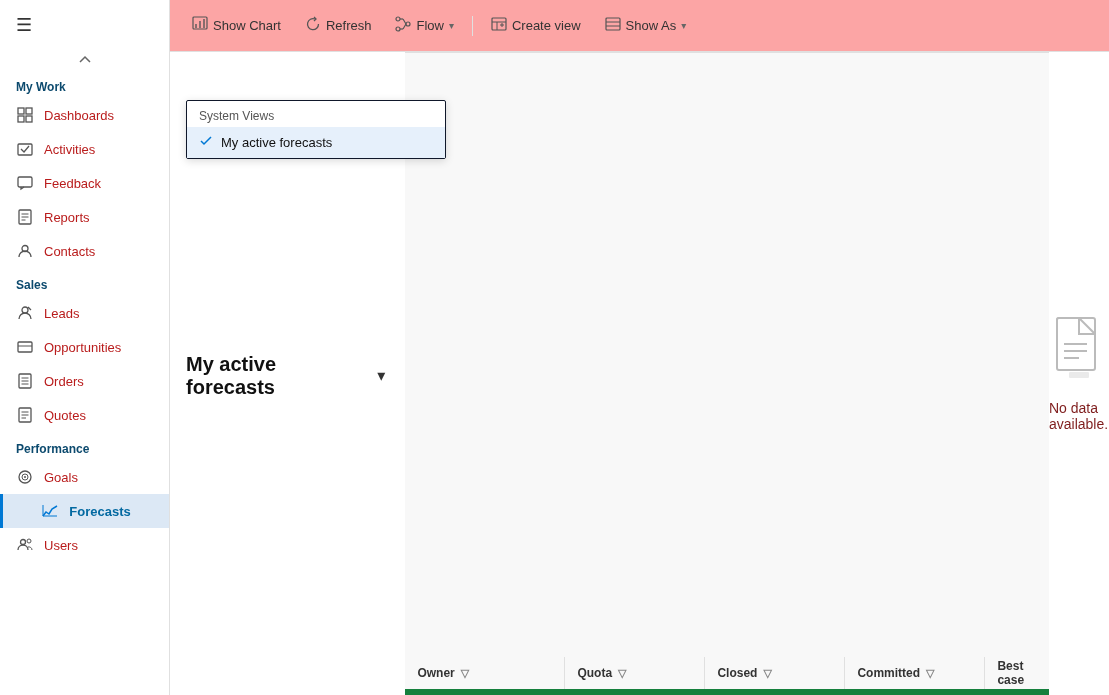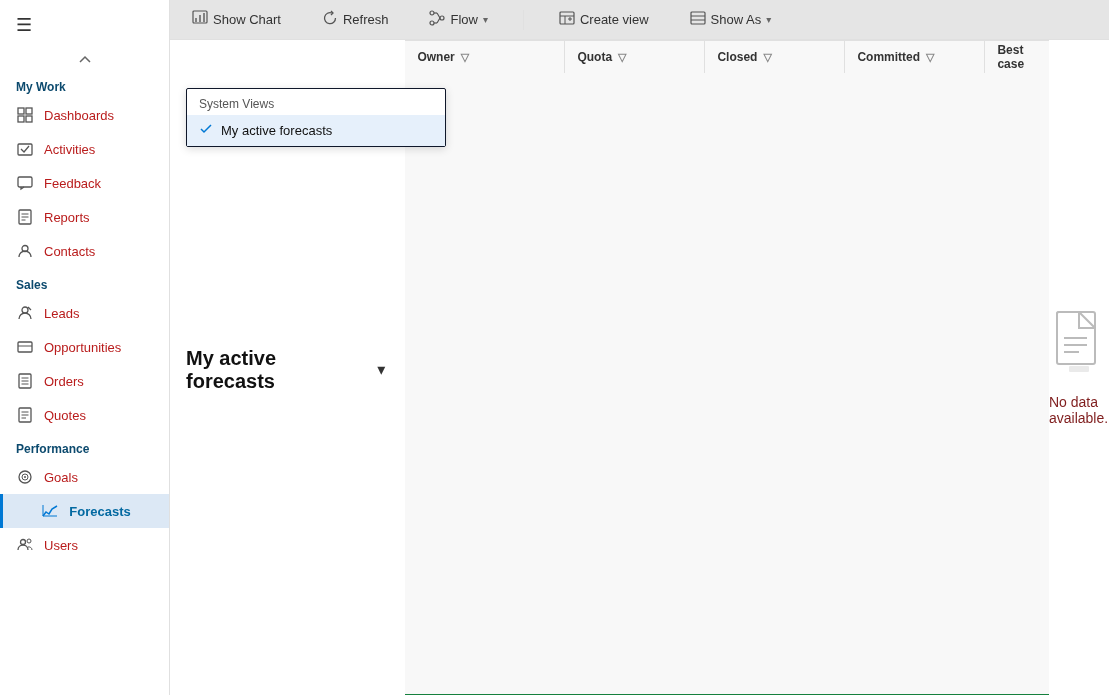--- a/index.html
+++ b/index.html
@@ -89,24 +89,24 @@
       display: flex;
       flex-direction: column;
       overflow: hidden;
     }
 
     
     .toolbar {
       display: flex;
       align-items: center;
       padding: 0 12px;
-      height: 40px;
+      height: 52px;
       border-bottom: 1px solid #e0e0e0;
-      gap: 21px;
-      background: #e5e5e5;
+      gap: 4px;
+      background: #fca5a5;
     }
     .toolbar-btn {
       display: flex;
       align-items: center;
       gap: 5px;
       padding: 5px 10px;
       cursor: pointer;
       border: none;
       background: none;
       font-size: 13px;
@@ -190,23 +190,23 @@
       background: #e6f0fb;
     }
     .dropdown-item-icon {
       font-size: 13px;
       color: #555;
     }
 
     
     .grid-header {
       display: flex;
-      align-items: flex-start;
+      align-items: flex-end;
       border-top: 1px solid #e0e0e0;
-      border-bottom: 1px solid #15803d;
+      border-bottom: 6px solid #15803d;
       background: #f8f8f8;
       min-height: 32px;
       padding: 0;
     }
     .grid-col-header {
       display: flex;
       align-items: center;
       padding: 0 12px;
       font-size: 12px;
       font-weight: 600;

